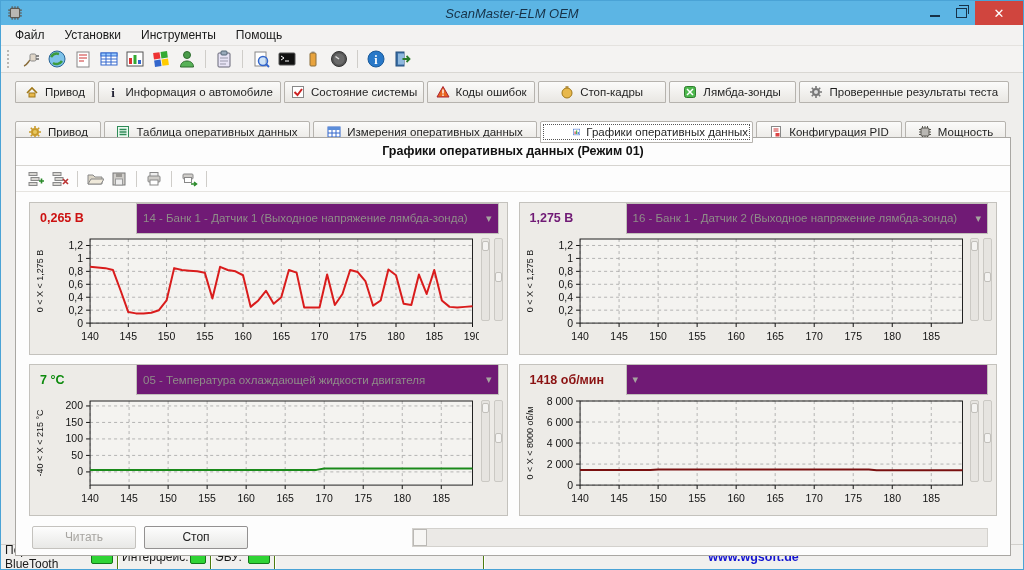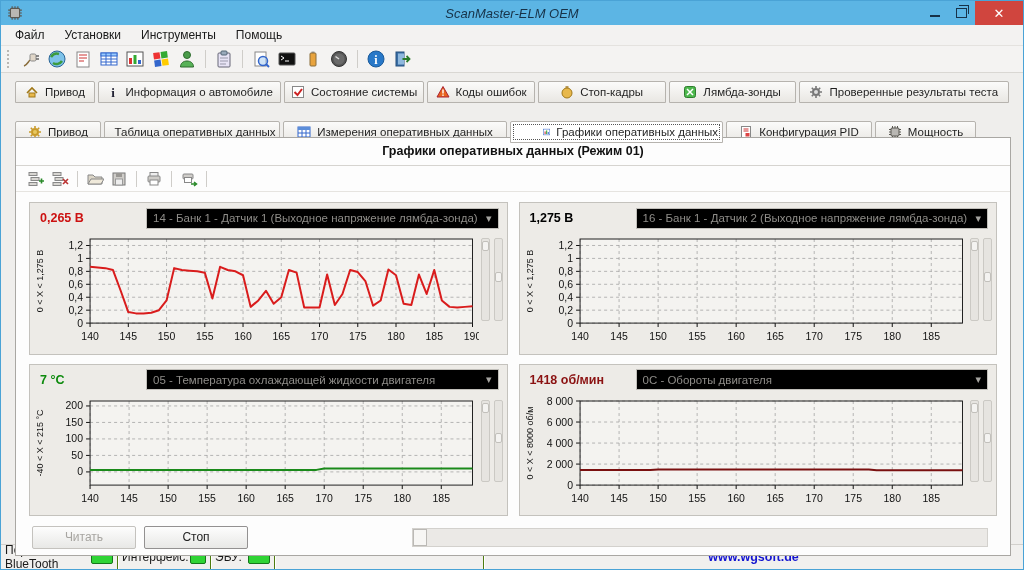--- a/index.html
+++ b/index.html
@@ -28,23 +28,23 @@
   .tab{box-sizing:border-box;display:flex;align-items:center;justify-content:center;gap:6px;font-size:11.5px;color:#1f1f1f;background:linear-gradient(#fbfbfa,#e9e7e3);border:1px solid #b6b3ae;border-radius:2px 2px 0 0;white-space:nowrap;overflow:hidden;padding:0 4px;}
   .tab.active{background:#fff;position:relative;z-index:3;outline:1px dotted #555;outline-offset:-4px;padding-left:32px;}
   
   .content{position:absolute;left:14px;top:120px;width:996px;height:419px;background:#fdfdfd;border:1px solid #a9a7a3;box-sizing:border-box;display:flex;flex-direction:column;z-index:2;margin-top:16px;}
   .content-title{height:27px;line-height:27px;text-align:center;font-weight:bold;font-size:12.5px;color:#111;border-bottom:1px solid #d6d4d0;}
   .chart-toolbar{height:26px;display:flex;align-items:center;padding-left:8px;border-bottom:1px solid #e6e4e0;}
   .cti{width:20px;height:20px;margin:0 2px;display:flex;align-items:center;justify-content:center;}
   .csep{width:1px;height:16px;background:#cfcdc9;margin:0 5px;}
   .charts{flex:1;display:grid;grid-template-columns:1fr 1fr;grid-template-rows:1fr 1fr;gap:9px 11px;padding:10px 13px 4px 13px;}
   .panel{background:#edebe7;border:1px solid #c4c2bd;box-sizing:border-box;display:flex;flex-direction:column;}
-  .panel-header{height:30px;display:flex;align-items:center;padding:0 8px 0 10px;gap:10px;}
+  .panel-header{height:30px;display:flex;align-items:center;padding:0 8px 0 10px;}
   .pvalue{font-weight:bold;font-size:12.5px;min-width:96px;}
-  .combo{flex:1;height:21px;background:#000000;border:1px solid #c1bfba;display:flex;align-items:center;color:#8f8d89;font-size:11.5px;padding:0 6px;box-sizing:border-box;}
+  .combo{flex:1;height:31px;background:#701a75;border:1px solid #c1bfba;display:flex;align-items:center;color:#8f8d89;font-size:11.5px;padding:0 6px;box-sizing:border-box;}
   .combo .cl{flex:1;overflow:hidden;white-space:nowrap;}
   .combo .chev{color:#a6a4a0;font-size:11px;}
   .panel-body{flex:1;display:flex;align-items:stretch;padding:2px 2px 2px 2px;}
   .plot{flex:1;height:100%;}
   .sliders{width:26px;display:flex;gap:4px;padding:3px 2px 0 2px;height:72%;box-sizing:border-box;}
   .vtrack{width:9px;height:100%;background:#e6e4e0;border:1px solid #cbc9c4;border-radius:2px;position:relative;}
   .vthumb{position:absolute;left:0;right:0;height:8px;background:#f4f3f1;border:1px solid #c2c0bb;border-radius:2px;}
   .bottombar{height:36px;position:relative;}
   .btn{position:absolute;top:6px;width:104px;height:23px;font-size:12px;font-family:"Liberation Sans",sans-serif;background:linear-gradient(#fdfdfd,#e8e8e6);border:1px solid #939191;border-radius:2px;color:#222;}
   .btn[disabled]{border-color:#c4c2be;color:#a7a5a1;}
@@ -246,21 +246,21 @@
     </div>
   </div>
   <div class="tabrow" style="margin-top:18px">
     <div class="tab" style="width:86px">
       <svg width="14" height="14" viewBox="0 0 14 14">
           <circle cx="7" cy="7" r="3" fill="#e8c860" stroke="#c89a2a" stroke-width="2"></circle>
           <path d="M7 1v2M7 11v2M1 7h2M11 7h2M2.8 2.8l1.4 1.4M9.8 9.8l1.4 1.4M11.2 2.8L9.8 4.2M4.2 9.8l-1.4 1.4" stroke="#c89a2a" stroke-width="1.6"></path>
         </svg>
       <span>Привод</span>
     </div>
-    <div class="tab" style="width:176px">
+    <div class="tab" style="width:206px">
       <svg width="14" height="14" viewBox="0 0 14 14">
           <rect x="1.5" y="1.5" width="11" height="11" fill="#eafaef" stroke="#2e8b57"></rect>
           <path d="M3.5 4.5h7M3.5 7h7M3.5 9.5h7" stroke="#2e8b57" stroke-width="1.4"></path>
         </svg>
       <span>Таблица оперативных данных</span>
     </div>
     <div class="tab" style="width:224px">
       <svg width="14" height="14" viewBox="0 0 14 14">
           <rect x="1" y="2" width="12" height="10" fill="#fff" stroke="#36c"></rect>
           <rect x="1" y="2" width="12" height="3" fill="#5b8dd9"></rect>
@@ -429,21 +429,21 @@
             </div>
           <div class="vtrack">
               <div class="vthumb" style="top:40%"></div>
             </div>
         </div>
       </div>
     </div>
 
     <div class="panel">
       <div class="panel-header">
-        <span class="pvalue" id="value-1" style="color: #000000;">1,275 В</span>
+        <span class="pvalue" id="value-1" style="color: #701a75;">1,275 В</span>
         <div class="combo">
           <span class="cl">16 - Банк 1 - Датчик 2 (Выходное напряжение лямбда-зонда)</span>
           <span class="chev">▾</span>
         </div>
       </div>
       <div class="panel-body">
         <svg id="chart-1" class="plot" viewBox="0 0 446 116" preserveAspectRatio="none">
             <rect x="58" y="4" width="382" height="84" fill="#f4f3f0"></rect>
             <line x1="58" y1="88" x2="440" y2="88" stroke="#9a9a9a" stroke-width="0.7" stroke-dasharray="3,3"></line>
             <line x1="54" y1="88" x2="58" y2="88" stroke="#111" stroke-width="1"></line>
@@ -578,21 +578,20 @@
               <div class="vthumb" style="top:40%"></div>
             </div>
         </div>
       </div>
     </div>
 
     <div class="panel">
       <div class="panel-header">
         <span class="pvalue" id="value-3" style="color: rgb(139, 18, 18);">1418 об/мин</span>
         <div class="combo">
-          <span class="cl">0C - Обороты двигателя</span>
           <span class="chev">▾</span>
         </div>
       </div>
       <div class="panel-body">
         <svg id="chart-3" class="plot" viewBox="0 0 446 116" preserveAspectRatio="none">
             <rect x="58" y="4" width="382" height="84" fill="#f4f3f0"></rect>
             <line x1="58" y1="88" x2="440" y2="88" stroke="#9a9a9a" stroke-width="0.7" stroke-dasharray="3,3"></line>
             <line x1="54" y1="88" x2="58" y2="88" stroke="#111" stroke-width="1"></line>
             <text x="51" y="91.5" text-anchor="end" font-size="10.5" fill="#111" font-family="Liberation Sans, sans-serif">0</text>
             <line x1="58" y1="67" x2="440" y2="67" stroke="#9a9a9a" stroke-width="0.7" stroke-dasharray="3,3"></line>

